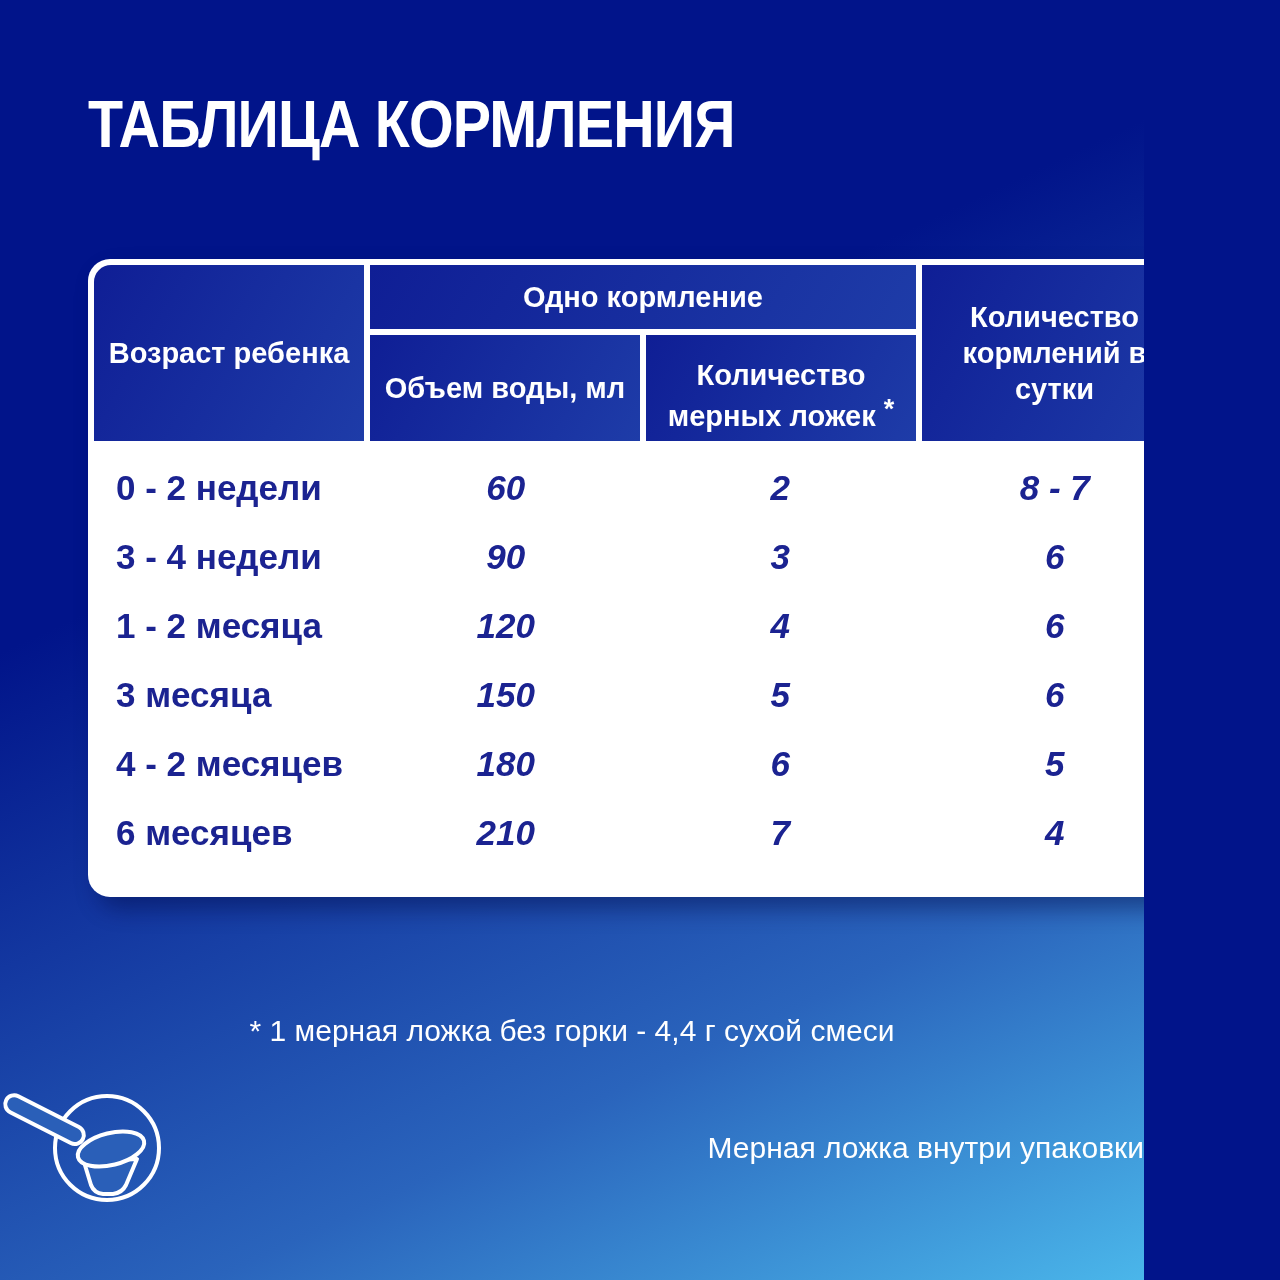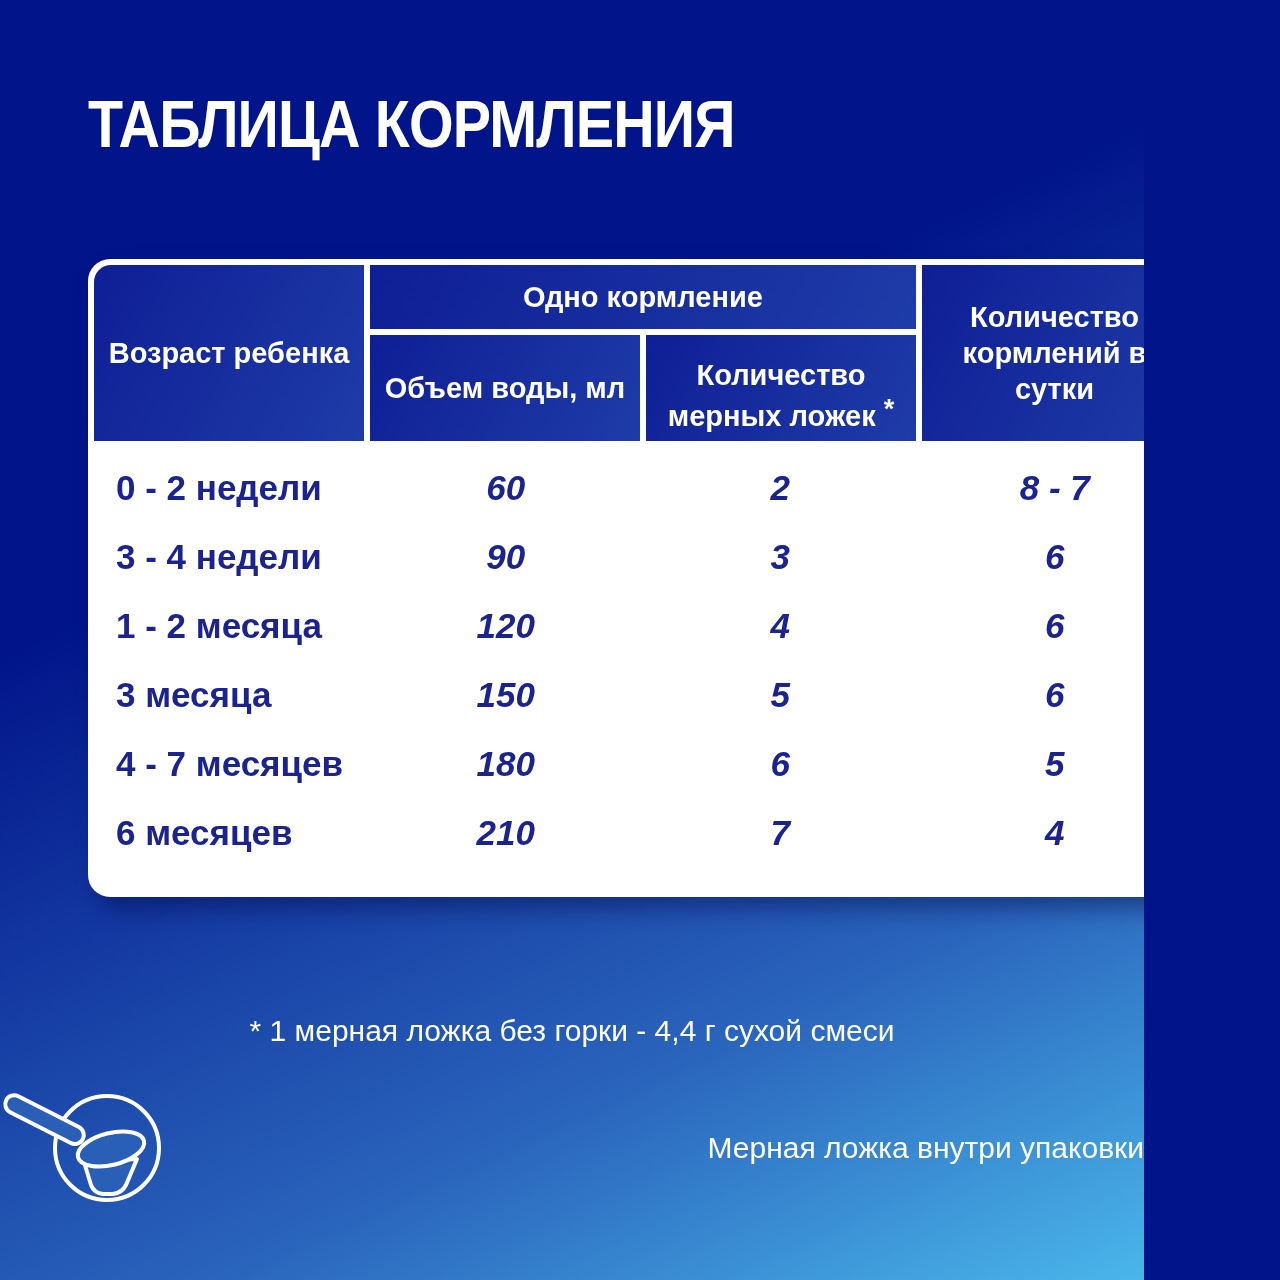--- a/index.html
+++ b/index.html
@@ -91,21 +91,21 @@
         <div class="c-num">4</div>
         <div class="c-num">6</div>
       </div>
       <div class="trow">
         <div class="c-age">3 месяца</div>
         <div class="c-num">150</div>
         <div class="c-num">5</div>
         <div class="c-num">6</div>
       </div>
       <div class="trow">
-        <div class="c-age">4 - 7 месяцев</div>
+        <div class="c-age">4 - 2 месяцев</div>
         <div class="c-num">180</div>
         <div class="c-num">6</div>
         <div class="c-num">5</div>
       </div>
       <div class="trow">
         <div class="c-age">6 месяцев</div>
         <div class="c-num">210</div>
         <div class="c-num">7</div>
         <div class="c-num">4</div>
       </div>

